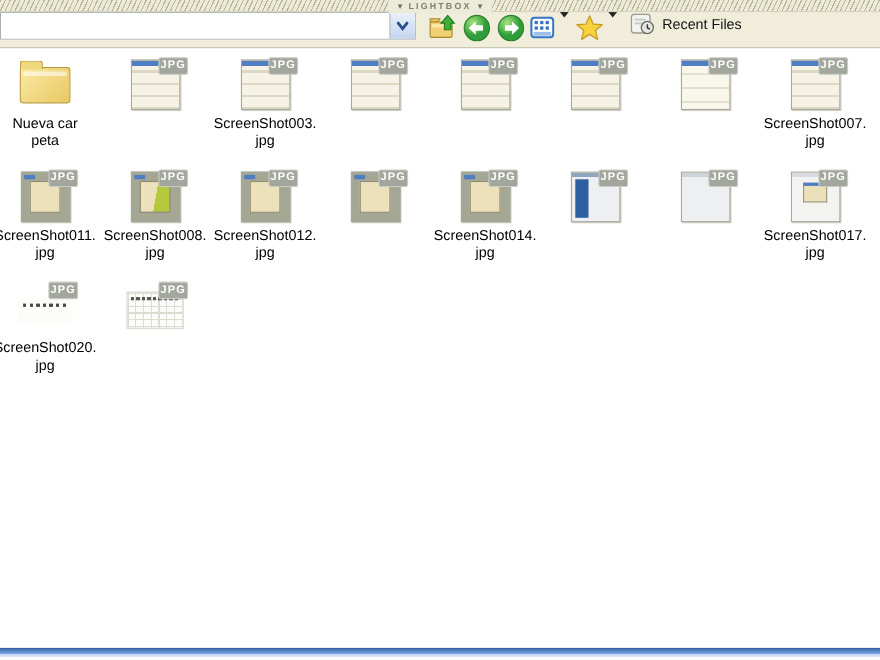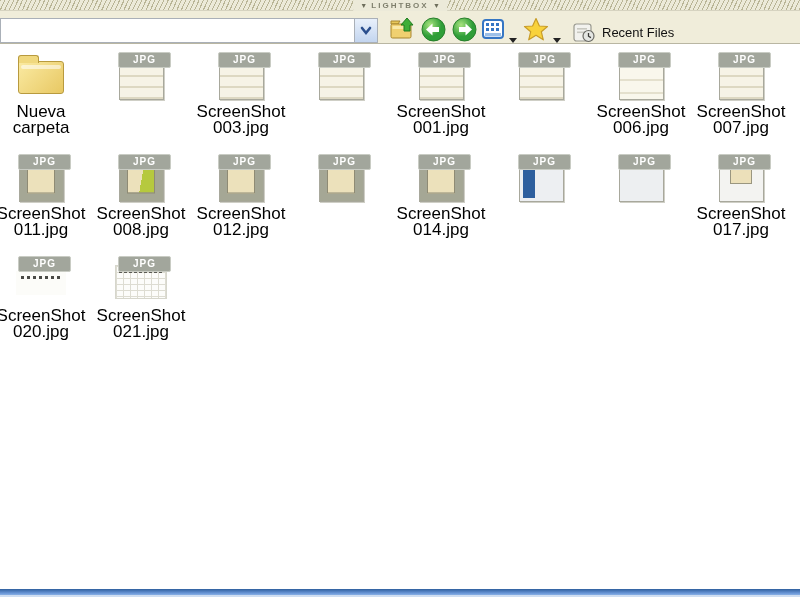--- a/index.html
+++ b/index.html
@@ -10,21 +10,21 @@
   .hatch-bar { position:relative; height:11px;
     background:repeating-linear-gradient(115deg,#b9b596 0 1px,#ecead9 1px 4px);
     border-bottom:1px solid #d6d3c0; }
   .hatch-label { position:absolute; left:50%; top:0; transform:translateX(-50%);
     background:#ecead9; padding:0 7px; font-size:8px; font-weight:bold;
     color:#7f7f6c; letter-spacing:2px; line-height:11px; white-space:nowrap; }
   .hatch-label .tri { font-size:7px; color:#6e6e5c; letter-spacing:0; }
 
   
   .toolbar { height:33px; background:#f0edda; border-bottom:1px solid #b9b6a2;
-    display:flex; align-items:flex-end; padding:0 4px 0 0; }
+    display:flex; align-items:flex-start; padding:0 4px 0 0; }
   .combo { width:378px; height:25px; background:#fff; border:1px solid #aab0b8;
     display:flex; align-items:stretch; margin-right:10px; }
   .combo input { flex:1; border:none; outline:none; font-size:13px; padding:0 4px;
     font-family:"Liberation Sans", sans-serif; }
   .combo-btn { width:23px; border-left:1px solid #aab0b8;
     background:linear-gradient(#e8f0fb,#c3d5ef); display:flex; align-items:center;
     justify-content:center; cursor:pointer; }
   .tb-btn { width:28px; height:28px; display:flex; align-items:center;
     justify-content:center; margin-right:3px; }
   .caret { width:0; height:0; border-left:4px solid transparent;
@@ -34,22 +34,22 @@
 
   
   .content { position:relative; height:545px; background:#fff; }
   .grid { padding-top:5px; margin-left:-9px; }
   .grid-row { display:flex; margin-bottom:15px; }
   .cell { width:100px; display:flex; flex-direction:column; align-items:center; }
   .thumb-area { position:relative; width:100%; height:52px;
     display:flex; justify-content:center; }
   .badge { position:absolute; top:3px; right:20px; background:#a2a69c;
     border:1px solid #c9ccc4; border-radius:2px; color:#fff; font-weight:bold;
-    font-size:10px; padding:1px 14px 2px; letter-spacing:1px; line-height:11px; }
-  .label { margin-top:3px; width:94px; text-align:center; font-size:17px;
+    font-size:10px; padding:1px 1px 2px; letter-spacing:1px; line-height:11px; }
+  .label { margin-top:3px; width:94px; text-align:center; font-size:13px;
     line-height:16px; color:#000; word-break:break-all; }
   .cell.type-folder .label { max-width:62px; }
 
   
   .thumb { position:relative; width:45px; height:46px; margin-top:5px;
     border:1px solid #a8a89c; box-shadow:1px 1px 0 #cfcfc6; background:#f6f3e6; }
   .thumb.doc-window { background-image:
       repeating-linear-gradient(to bottom, transparent 0 9px, #ddd8c2 9px 11px),
       linear-gradient(#4f7ec2 0 5px, transparent 5px); }
   .thumb.doc-window-light { background-image:
@@ -216,34 +216,32 @@
     <div class="thumb-area">
       <div class="thumb doc-window"></div>
       <div class="badge">JPG</div>
     </div>
   </div>
         <div class="cell type-image">
     <div class="thumb-area">
       <div class="thumb doc-window"></div>
       <div class="badge">JPG</div>
     </div>
-    <div class="label">ScreenShot001.jpg</div>
   </div>
         <div class="cell type-image">
     <div class="thumb-area">
       <div class="thumb doc-window"></div>
       <div class="badge">JPG</div>
     </div>
   </div>
         <div class="cell type-image">
     <div class="thumb-area">
       <div class="thumb doc-window-light"></div>
       <div class="badge">JPG</div>
     </div>
-    <div class="label">ScreenShot006.jpg</div>
   </div>
         <div class="cell type-image">
     <div class="thumb-area">
       <div class="thumb doc-window"></div>
       <div class="badge">JPG</div>
     </div>
     <div class="label">ScreenShot007.jpg</div>
   </div>
       </div>
       <div class="grid-row">
@@ -307,19 +305,18 @@
       <div class="thumb strip"></div>
       <div class="badge">JPG</div>
     </div>
     <div class="label">ScreenShot020.jpg</div>
   </div>
         <div class="cell type-image">
     <div class="thumb-area">
       <div class="thumb table"></div>
       <div class="badge">JPG</div>
     </div>
-    <div class="label">ScreenShot021.jpg</div>
   </div>
       </div>
     </div>
 </div>
 
 <div class="bottom-bar"></div>
 
 </body></html>

